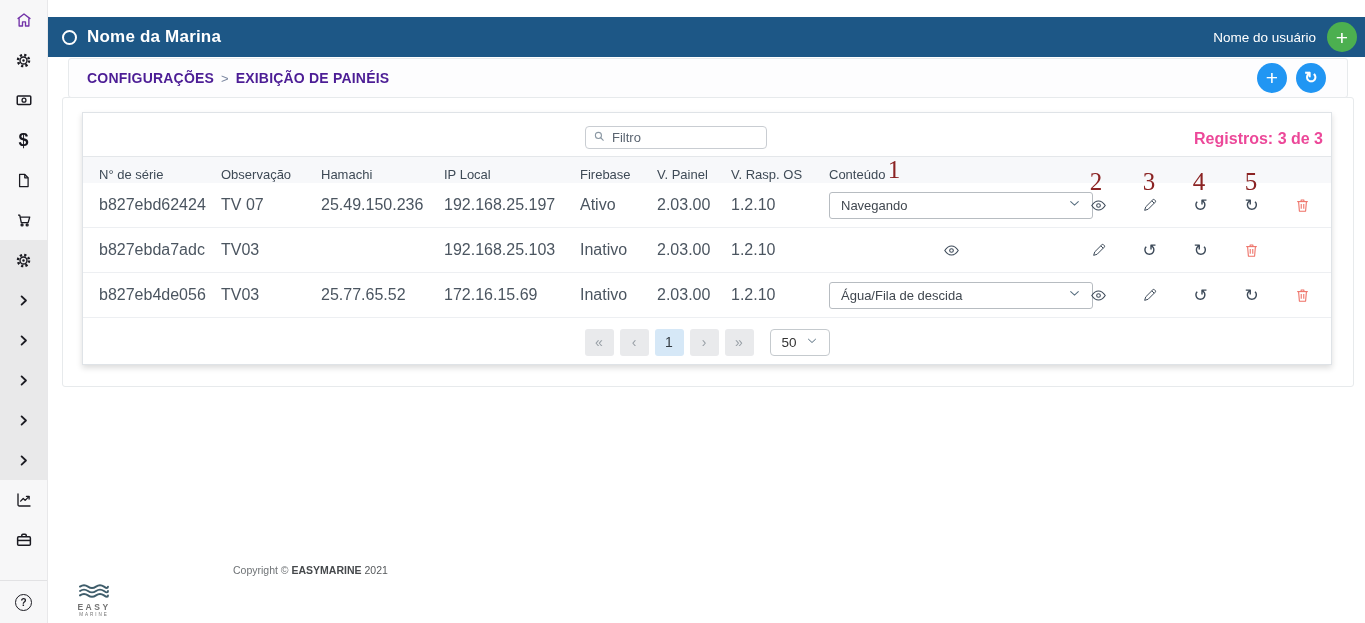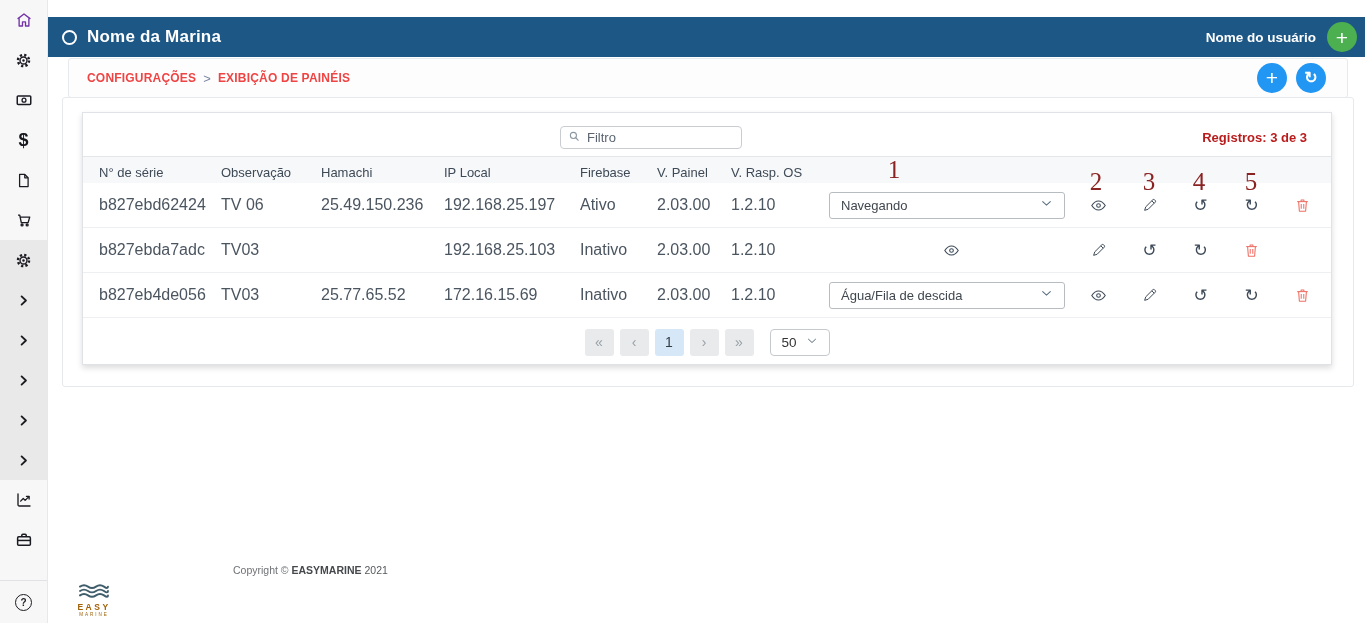--- a/index.html
+++ b/index.html
@@ -13,69 +13,69 @@
   .sb-item{position:absolute;left:0;width:47px;height:40px;display:flex;align-items:center;justify-content:center;color:#1b1b22;cursor:pointer}
   .sb-item svg{display:block}
   .home-c{color:#7232a8}
   .dollar{font-size:18px;font-weight:600;color:#17171f;line-height:1}
   .helpring{width:17px;height:17px;border:1.6px solid #1b1b22;border-radius:50%;display:flex;align-items:center;justify-content:center;font-size:10px;font-weight:bold;color:#1b1b22}
 
   
   .topbar{position:absolute;left:48px;top:17px;right:0;height:40px;background:#1d5786;display:flex;align-items:center;z-index:10}
   .ring{width:15px;height:15px;border:2px solid #fff;border-radius:50%;margin-left:14px;flex:none}
   .app-title{color:#fff;font-size:17px;font-weight:bold;margin-left:10px;letter-spacing:.2px}
-  .user-name{margin-left:auto;color:#fff;font-size:13.5px;font-weight:bold}
+  .user-name{margin-left:auto;color:#fff;font-size:13.5px;font-weight:normal}
   .green-btn{width:30px;height:30px;border-radius:50%;background:#4caf50;color:#fff;font-size:21px;line-height:1;display:flex;align-items:center;justify-content:center;margin:0 8px 0 11px;cursor:pointer;border:none}
 
   
   .crumbbar{position:absolute;left:68px;top:58px;width:1280px;height:40px;background:#fdfdfe;border:1px solid #e7eaec;border-radius:3px;display:flex;align-items:center;padding:0 21px 0 18px;z-index:6}
-  .crumb-sec{font-size:12px;font-weight:bold;color:#ef4444;letter-spacing:.2px}
+  .crumb-sec{font-size:14px;font-weight:bold;color:#4c1d95;letter-spacing:.2px}
   .crumb-sep{margin:0 7px;color:#7b87a0;font-size:13px}
   .crumb-actions{margin-left:auto;display:flex;gap:9px}
   .blue-btn{width:30px;height:30px;border-radius:50%;background:#2196f3;color:#fff;display:flex;align-items:center;justify-content:center;cursor:pointer;border:none}
   .blue-plus{font-size:21px;line-height:1;padding-bottom:2px}
   .blue-ref{font-size:16px;font-weight:bold;line-height:1}
 
   
   .outer-panel{position:absolute;left:62px;top:97px;width:1292px;height:290px;border:1px solid #e7eaec;border-radius:3px;background:#fff;z-index:5}
   .card{position:absolute;left:19px;top:14px;width:1250px;height:253px;background:#fff;border:1px solid #dfe3e7;box-shadow:0 3px 6px rgba(0,0,0,.14)}
 
-  .filter-wrap{position:absolute;left:477px;top:13px;width:182px;height:23px;border:1px solid #c9cdd2;border-radius:4px;background:#fff;display:flex;align-items:center;padding:0 22px 0 7px}
+  .filter-wrap{position:absolute;left:502px;top:13px;width:182px;height:23px;border:1px solid #c9cdd2;border-radius:4px;background:#fff;display:flex;align-items:center;padding:0 22px 0 7px}
   .filter-wrap input{border:none;outline:none;flex:1;min-width:0;font-size:13px;color:#333;margin-left:6px;font-family:"Liberation Sans",sans-serif;background:transparent}
   .filter-wrap input::placeholder{color:#5a6470}
-  .records{position:absolute;right:24px;top:17px;font-size:13px;font-weight:bold;color:#b91c1c}
+  .records{position:absolute;right:8px;top:17px;font-size:16px;font-weight:bold;color:#ec4899}
 
   .grid{display:grid;grid-template-columns:122px 100px 123px 136px 77px 74px 98px 244px 51px 51px 51px 51px 51px;padding-left:16px;align-items:center}
-  .thead{position:absolute;left:0;right:0;top:43px;height:38px;background:#f7f8fa;border-top:1px solid #e4e7ea;border-bottom:7px solid #22c55e}
+  .thead{position:absolute;left:0;right:0;top:43px;height:38px;background:#f7f8fa;border-top:1px solid #e4e7ea;border-bottom:3px solid #22c55e}
   .th{font-size:13px;color:#3e4a56}
   .trow{position:absolute;left:0;right:0;height:45px;border-bottom:1px solid #edeff2;background:#fff}
   .r0{top:70px}.r1{top:115px}.r2{top:160px}
   .cell{font-size:16px;color:#4b5560;white-space:nowrap;overflow:hidden}
 
-  .sel{width:236px;height:27px;border:1px solid #b7bcc1;border-radius:3px;background:#fff;display:flex;align-items:center;justify-content:space-between;padding:12px 11px;cursor:pointer}
+  .sel{width:264px;height:27px;border:1px solid #b7bcc1;border-radius:3px;background:#fff;display:flex;align-items:center;justify-content:space-between;padding:12px 11px;cursor:pointer}
   .sel span{font-size:13px;color:#40474f}
 
   .icup{display:flex;align-items:center;justify-content:center;cursor:pointer;color:#3d4a59}
   .glyph{font-size:17px;line-height:1;color:#3d4a59}
   .trash{color:#ee7066}
 
   .pager{position:absolute;left:0;right:0;top:205px;height:48px;display:flex;align-items:center;justify-content:center;gap:6px}
   .pbtn{width:29px;height:27px;border-radius:3px;background:#e9eaec;color:#99a0a7;display:flex;align-items:center;justify-content:center;font-size:14px;cursor:pointer;border:none}
   .pbtn.current{background:#d6e8f7;color:#333b42}
   .psize{margin-left:10px;width:60px;height:27px;border:1px solid #c5cace;border-radius:4px;background:#fff;display:flex;align-items:center;justify-content:center;gap:9px;font-size:13.5px;color:#333;cursor:pointer}
 
   .ann{position:absolute;width:18px;text-align:center;font-family:"Liberation Serif","DejaVu Serif",serif;color:#8b2323;font-size:25px;line-height:27px;z-index:8;pointer-events:none}
   .ann1{left:802px;top:43px}
   .ann2{left:1004px;top:55px}
   .ann3{left:1057px;top:55px}
   .ann4{left:1107px;top:55px}
   .ann5{left:1159px;top:55px}
 
   
-  .logo{position:absolute;left:74px;top:584px;width:40px;text-align:center;color:#a16207}
+  .logo{position:absolute;left:74px;top:584px;width:40px;text-align:center;color:#737373}
   .logo-easy{font-size:8.5px;font-weight:bold;letter-spacing:2.5px;line-height:8px;margin-top:1px}
   .logo-marine{font-size:4.6px;letter-spacing:1.9px;line-height:5px;margin-top:1px}
   .copyright{position:absolute;left:233px;top:564px;font-size:10.5px;color:#6e7275}
   .copyright b{color:#46494c}
   .copyright .yr{color:#55585b}
 </style>
 </head>
 <body>
 
 <div class="sidebar">
@@ -230,30 +230,31 @@
     <div class="records">Registros: 3 de 3</div>
 
     <div class="thead grid">
       <div class="th">N° de série</div>
       <div class="th">Observação</div>
       <div class="th">Hamachi</div>
       <div class="th">IP Local</div>
       <div class="th">Firebase</div>
       <div class="th">V. Painel</div>
       <div class="th">V. Rasp. OS</div>
+      <div class="th">Conteúdo</div>
       <div></div>
         <div></div>
         <div></div>
         <div></div>
         <div></div>
     </div>
 
     <div class="trow grid r0">
       <div class="cell">b827ebd62424</div>
-      <div class="cell">TV 06</div>
+      <div class="cell">TV 07</div>
       <div class="cell">25.49.150.236</div>
       <div class="cell">192.168.25.197</div>
       <div class="cell">Ativo</div>
       <div class="cell">2.03.00</div>
       <div class="cell">1.2.10</div>
       <div class="sel">
         <span>Navegando</span>
         <span><svg width="13" height="13" viewBox="0 0 24 24" fill="none" stroke="#546b7d" stroke-width="1.9" stroke-linecap="round">
               <path d="M5 8.5 L12 15 L19 8.5"></path>
             </svg></span>

